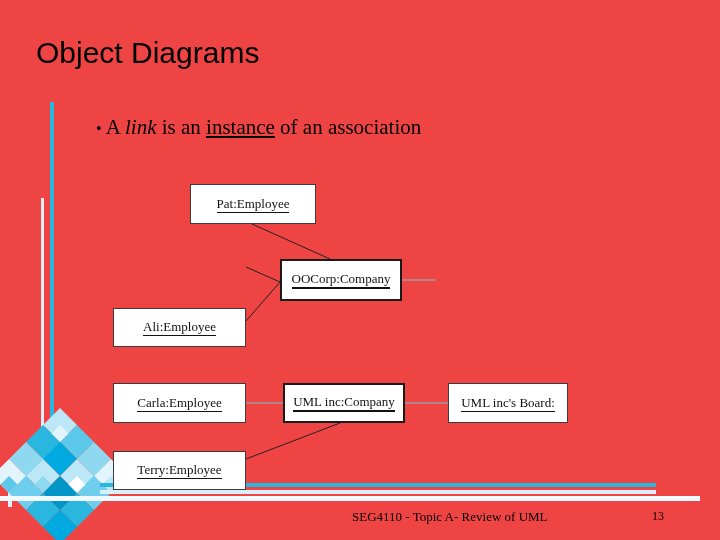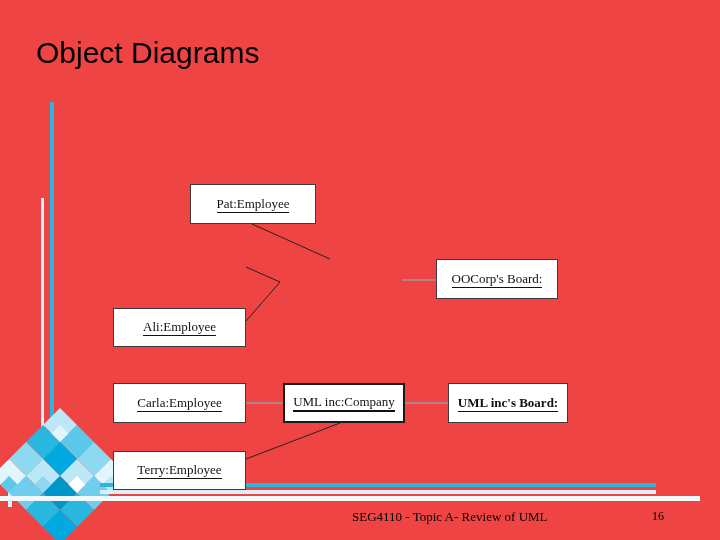--- a/index.html
+++ b/index.html
@@ -195,20 +195,21 @@
     <div class="cell" style="left:84px;  top:12px;  width:12px; height:12px; background:#bce7f7;"></div>
   </div>
 
   <div class="deco" id="deco-hline-faint"></div>
   <div class="deco" id="deco-hline-main"></div>
   <div class="deco" id="deco-hline-pale"></div>
 
   <div id="title">Object Diagrams</div>
 
   <div id="bullets">
+    <div class="bullet-l1"><span class="dot">•</span> <span>A </span><span class="ital">link</span><span> is an </span><span class="undl">instance</span><span> of an association</span></div>
   </div>
 
   <div id="diagram">
 
     <svg id="links" width="720" height="540">
       <g stroke="#222222" stroke-width="1" fill="none">
         <line x1="252" y1="215" x2="330" y2="250"></line>
         <line x1="246" y1="258" x2="280" y2="273"></line>
         <line x1="246" y1="312" x2="280" y2="273"></line>
         <line x1="246" y1="450" x2="340" y2="414"></line>
@@ -216,36 +217,36 @@
       <g stroke="#9a9a9a" stroke-width="1.4" fill="none">
         <line x1="402" y1="271" x2="436" y2="271"></line>
         <line x1="246" y1="394" x2="283" y2="394"></line>
         <line x1="405" y1="394" x2="448" y2="394"></line>
       </g>
     </svg>
 
     <div class="obox" style="left:190px; top:175px; width:126px; height:40px;">
         <span class="olabel">Pat:Employee</span>
       </div>
-    <div class="obox" style="left:436px; top:250px; width:122px; height:40px;">
-        <span class="olabel">OOCorp's Board:</span>
+    <div class="obox thick" style="left:280px; top:250px; width:122px; height:42px;">
+        <span class="olabel">OOCorp:Company</span>
       </div>
     <div class="obox" style="left:113px; top:299px; width:133px; height:39px;">
         <span class="olabel">Ali:Employee</span>
       </div>
     <div class="obox" style="left:113px; top:374px; width:133px; height:40px;justify-content:center;">
         <span class="olabel">Carla:Employee</span>
       </div>
     <div class="obox thick" style="left:283px; top:374px; width:122px; height:40px;">
         <span class="olabel">UML inc:Company</span>
       </div>
-    <div class="obox" style="left:448px; top:374px; width:120px; height:40px;font-weight:bold;">
+    <div class="obox" style="left:448px; top:374px; width:120px; height:40px;">
         <span class="olabel">UML inc's Board:</span>
       </div>
     <div class="obox" style="left:113px; top:442px; width:133px; height:39px;justify-content:center;">
         <span class="olabel">Terry:Employee</span>
       </div>
   </div>
 
   <div id="footer-text">SEG4110 - Topic A-  Review of UML</div>
-  <div id="footer-page">16</div>
+  <div id="footer-page">13</div>
 
 </div>
 
 </body></html>

